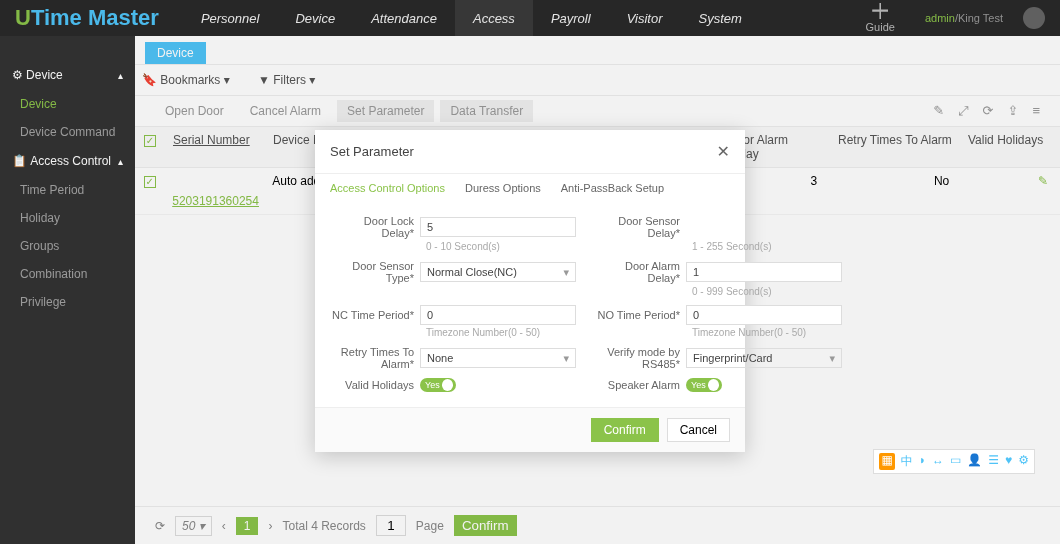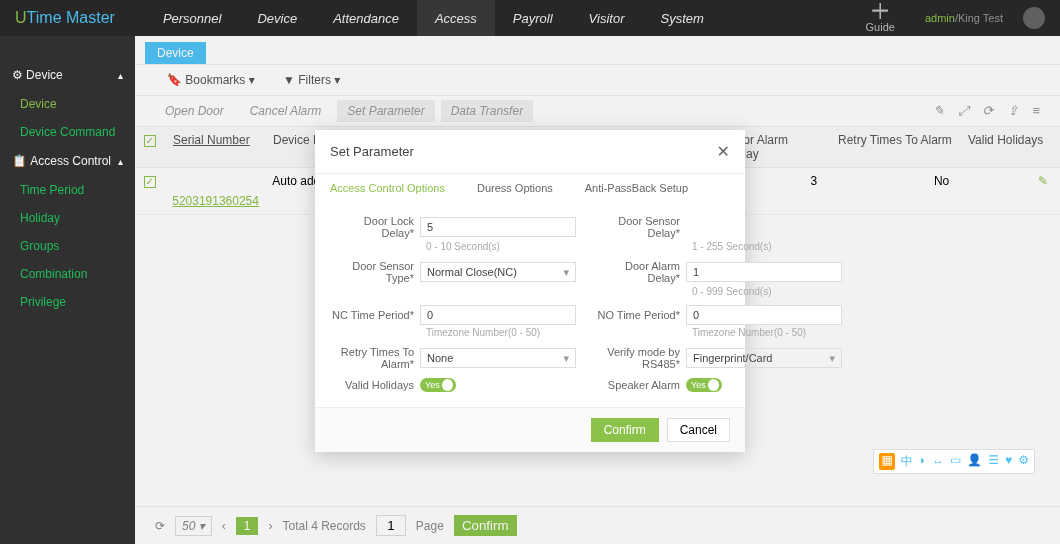--- a/index.html
+++ b/index.html
@@ -1,46 +1,46 @@
 <!DOCTYPE html>
 <html><head>
 <meta charset="utf-8">
 <style>
 * { box-sizing: border-box; margin: 0; padding: 0; }
 body { font-family: Arial, sans-serif; font-size: 12px; background: #f5f5f5; overflow: hidden; width: 1060px; height: 544px; position: relative; }
 .header { background: #2a2a2a; height: 36px; display: flex; align-items: center; padding: 0 15px; }
-.logo { color: #fff; font-size: 16px; font-weight: normal; margin-right: 30px; }
+.logo { color: #fff; font-size: 22px; font-weight: bold; margin-right: 24px; }
 .logo .u { color: #8BC34A; }
 .logo .time { color: #4FC3F7; }
 .logo .master { color: #4FC3F7; }
 .nav { display: flex; font-style: italic; }
 .nav-item { color: #f0f0f0; padding: 0 18px; height: 36px; display: flex; align-items: center; cursor: pointer; font-size: 13px; }
 .nav-item.active { background: #3a3a3a; position: relative; }
 .nav-item.active::after { content: ''; position: absolute; bottom: -6px; left: 50%; transform: translateX(-50%); width: 0; height: 0; border-left: 6px solid transparent; border-right: 6px solid transparent; border-top: 6px solid #3a3a3a; }
 .header-right { margin-left: auto; display: flex; align-items: center; }
 .guide { color: #bbb; font-size: 11px; text-align: center; margin-right: 30px; display: flex; flex-direction: column; align-items: center; }
 .guide::before { content:''; display:block; width:16px; height:16px; background:#bbb; clip-path: polygon(45% 0, 55% 0, 55% 40%, 100% 40%, 100% 55%, 55% 55%, 55% 100%, 45% 100%, 45% 55%, 0 55%, 0 40%, 45% 40%); margin-bottom: 2px; }
 .user-info { color: #8BC34A; font-size: 11px; margin-right:20px;}
 .user-info .slash { color: #999;}
 .user-info .name { color:#999;}
 .avatar { width: 22px; height: 22px; border-radius: 50%; background: #666; }
 .toolbar2 { background: #333; height: 24px; display:flex; align-items:center; justify-content:flex-end; padding-right:10px;}
 .toolbar2 span{ color:#ccc; margin-left:10px; font-size:14px; cursor:pointer;}
 .sidebar { background: #333; width: 135px; position: absolute; top: 60px; left: 0; bottom: 0; color: #ccc; }
 .sidebar-section { padding: 8px 12px; font-size: 12px; display: flex; align-items: center; cursor: pointer; }
 .sidebar-section.header-sec { color: #fff; }
-.sidebar-subitem { padding: 7px 12px 7px 20px; font-size: 12px; cursor: pointer; color: #22c55e; }
+.sidebar-subitem { padding: 7px 12px 7px 20px; font-size: 12px; cursor: pointer; color: #a3a3a3; }
 .sidebar-subitem.active { color: #8BC34A; }
 .arrow { margin-left: auto; font-size: 10px; }
 .main { position: absolute; left: 135px; top: 36px; right: 0; bottom: 0; background: #fff; display:flex; flex-direction:column;}
 .page-tab-bar { background: #fff; padding: 6px 10px 0 10px; border-bottom: 1px solid #eee;}
 .page-tab { background: #4FC3F7; color: #fff; padding: 4px 12px; display:inline-block; font-size:12px;}
-.filter-bar { padding: 8px 32px; color:#555; font-size:12px; }
+.filter-bar { padding: 8px 7px; color:#555; font-size:12px; }
 .filter-bar .fitem { margin-right:25px; cursor:pointer;}
-.action-bar { padding: 4px 20px; display:flex; align-items:center; border-bottom:1px solid #eee; border-top:1px solid #eee;font-style:italic;}
+.action-bar { padding: 4px 20px; display:flex; align-items:center; border-bottom:1px solid #eee; border-top:1px solid #eee;}
 .action-btn { color: #999; padding: 4px 10px; margin-right:6px; cursor:pointer; font-size:12px;}
 .action-btn.active { background:#f0f0f0;}
 .action-icons { margin-left:auto; display:flex; gap:14px; color:#999;}
 .action-icons span{ cursor:pointer; font-size:13px;}
 .table { flex:1; position:relative;}
 .table-header { display:flex; background:#fafafa; color:#555; font-size:12px; padding: 6px 0; border-bottom:1px solid #eee;}
 .table-row { display:flex; font-size:12px; padding: 6px 0; border-bottom:1px solid #f5f5f5;}
 .col { padding: 0 8px; }
 .c-chk{width:30px;text-align:center;} .c-sn{width:100px;text-decoration:underline;} .c-dn{width:90px;} .c-st{width:45px;} .c-dld{width:100px;} .c-dsd{width:110px;} .c-dst{width:110px;} .c-dad{width:110px;} .c-rta{width:130px;} .c-vh{width:100px;} .c-e{width:40px; text-align:right; padding-right:12px;}
 .link { color:#8BC34A; cursor:pointer;margin-top:20px;}
@@ -51,21 +51,21 @@
 .pager .refresh{ cursor:pointer;}
 .pager .sizebox{ border:1px solid #ddd; padding:2px 6px;font-style:italic;}
 .pager .pagenum{ background:#8BC34A; color:#fff; padding:2px 8px;}
 .pager .pinput{ width:30px; border:1px solid #ddd; padding:2px 4px; text-align:center;}
 .pager .pbtn { background:#8BC34A; color:#fff; padding:3px 8px; border:none;}
 .overlay { position:absolute; inset:0; background:rgba(0,0,0,0.05); display:flex; align-items:flex-start; justify-content:center; padding-top:130px;}
 .modal { background:#fff; width:430px; box-shadow:0 4px 20px rgba(0,0,0,0.2);}
 .modal-header { padding:12px 15px; display:flex; align-items:center; border-bottom:1px solid #eee;}
 .modal-title { font-size:13px; color:#444;}
 .modal-close { margin-left:auto; cursor:pointer; font-size:16px; color:#666;}
-.modal-tabs { display:flex; padding:8px 10px 0 15px; gap:32px; font-size:11px;}
+.modal-tabs { display:flex; padding:8px 10px 0 15px; gap:20px; font-size:11px;}
 .modal-tab { color:#666; padding-bottom:6px; cursor:pointer;}
 .modal-tab.active { color:#8BC34A;}
 .modal-body { padding:15px;}
 .form-grid { display:grid; grid-template-columns: 1fr 1fr; gap:8px 20px;}
 .form-item { display:flex; flex-direction:column;}
 .form-row { display:flex; align-items:center;}
 .form-label { width:90px; text-align:right; font-size:11px; color:#666; padding-right:6px;}
 .form-input { flex:1; border:1px solid #ddd; padding:3px 6px; font-size:11px; color:#444;}
 .form-select { flex:1; border:1px solid #ddd; padding:3px 6px; font-size:11px; color:#444; position:relative;}
 .form-select::after { content:'▾'; position:absolute; right:6px; color:#999;}

